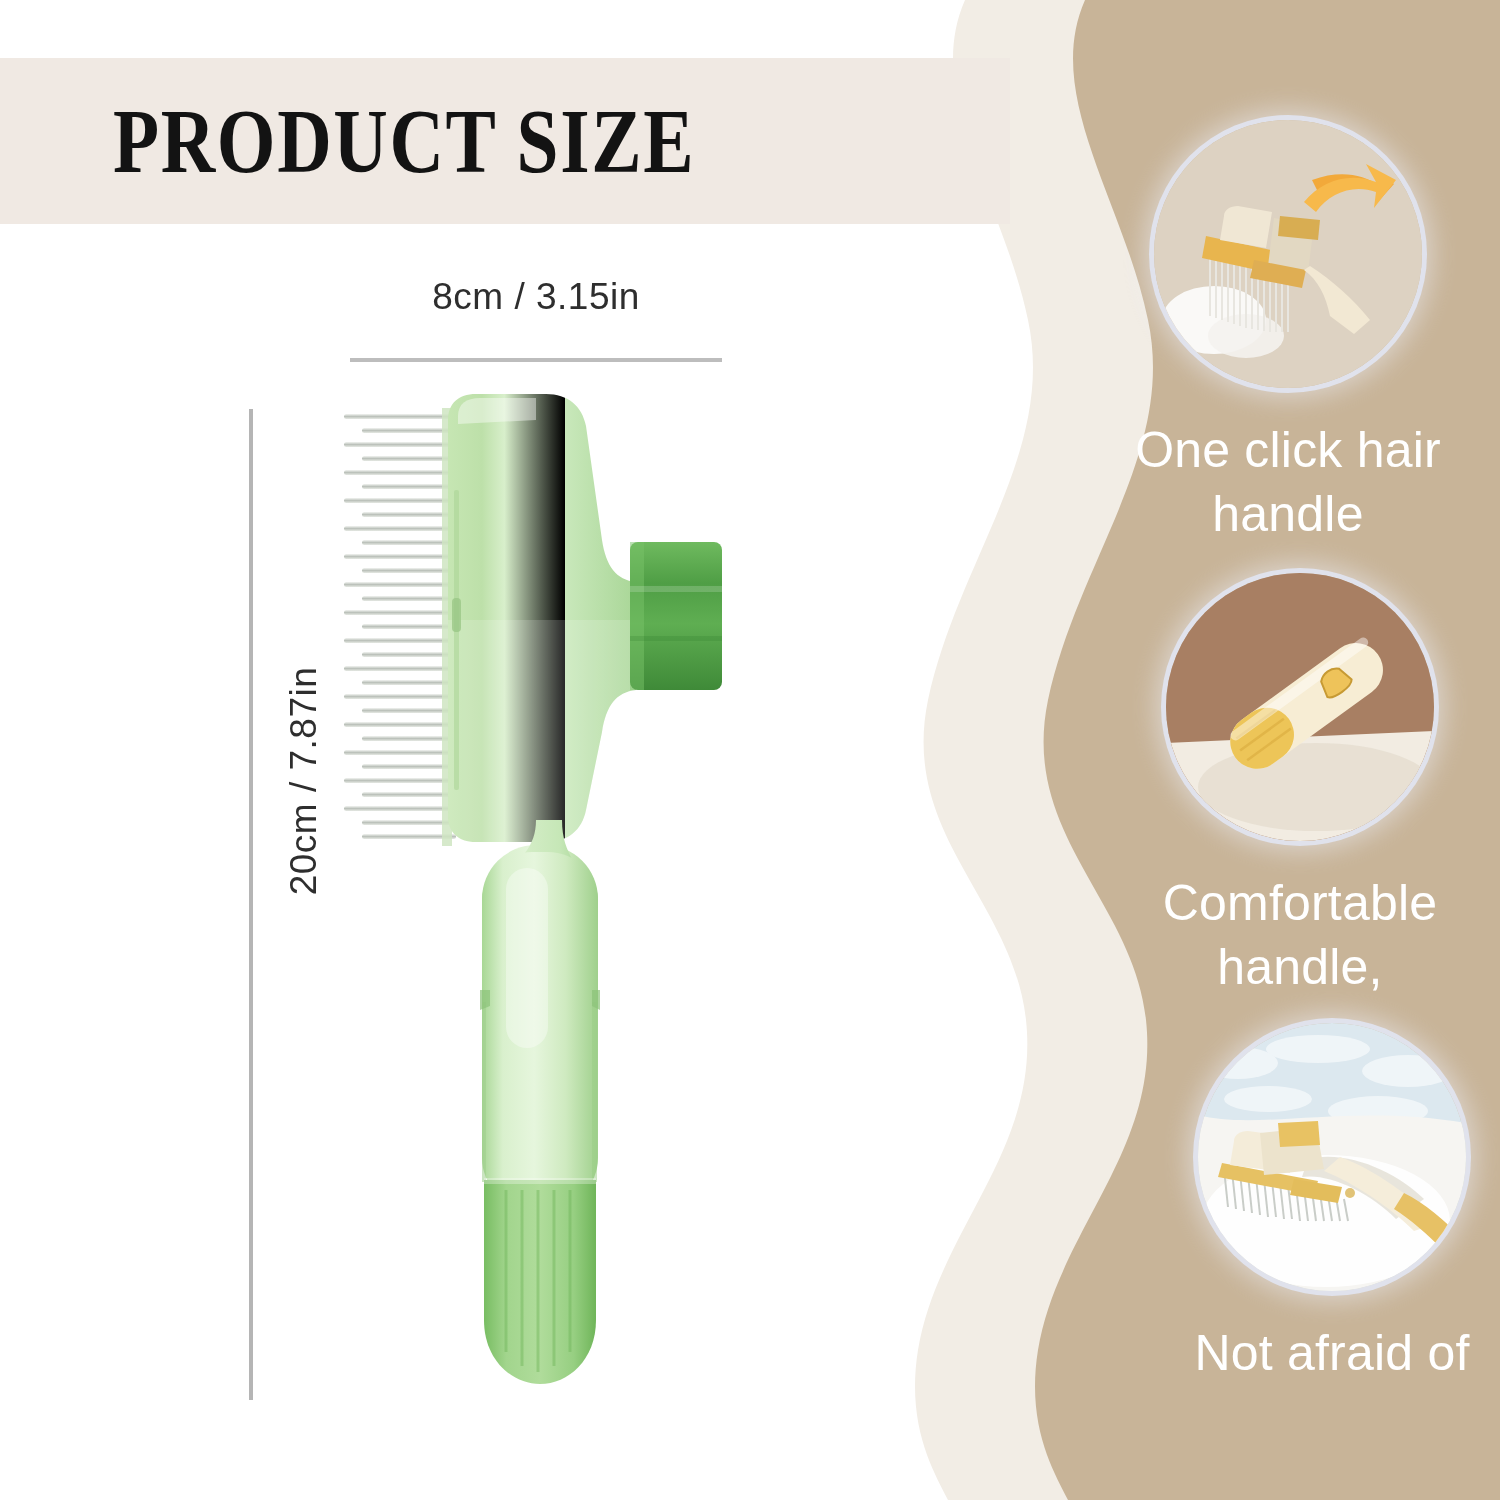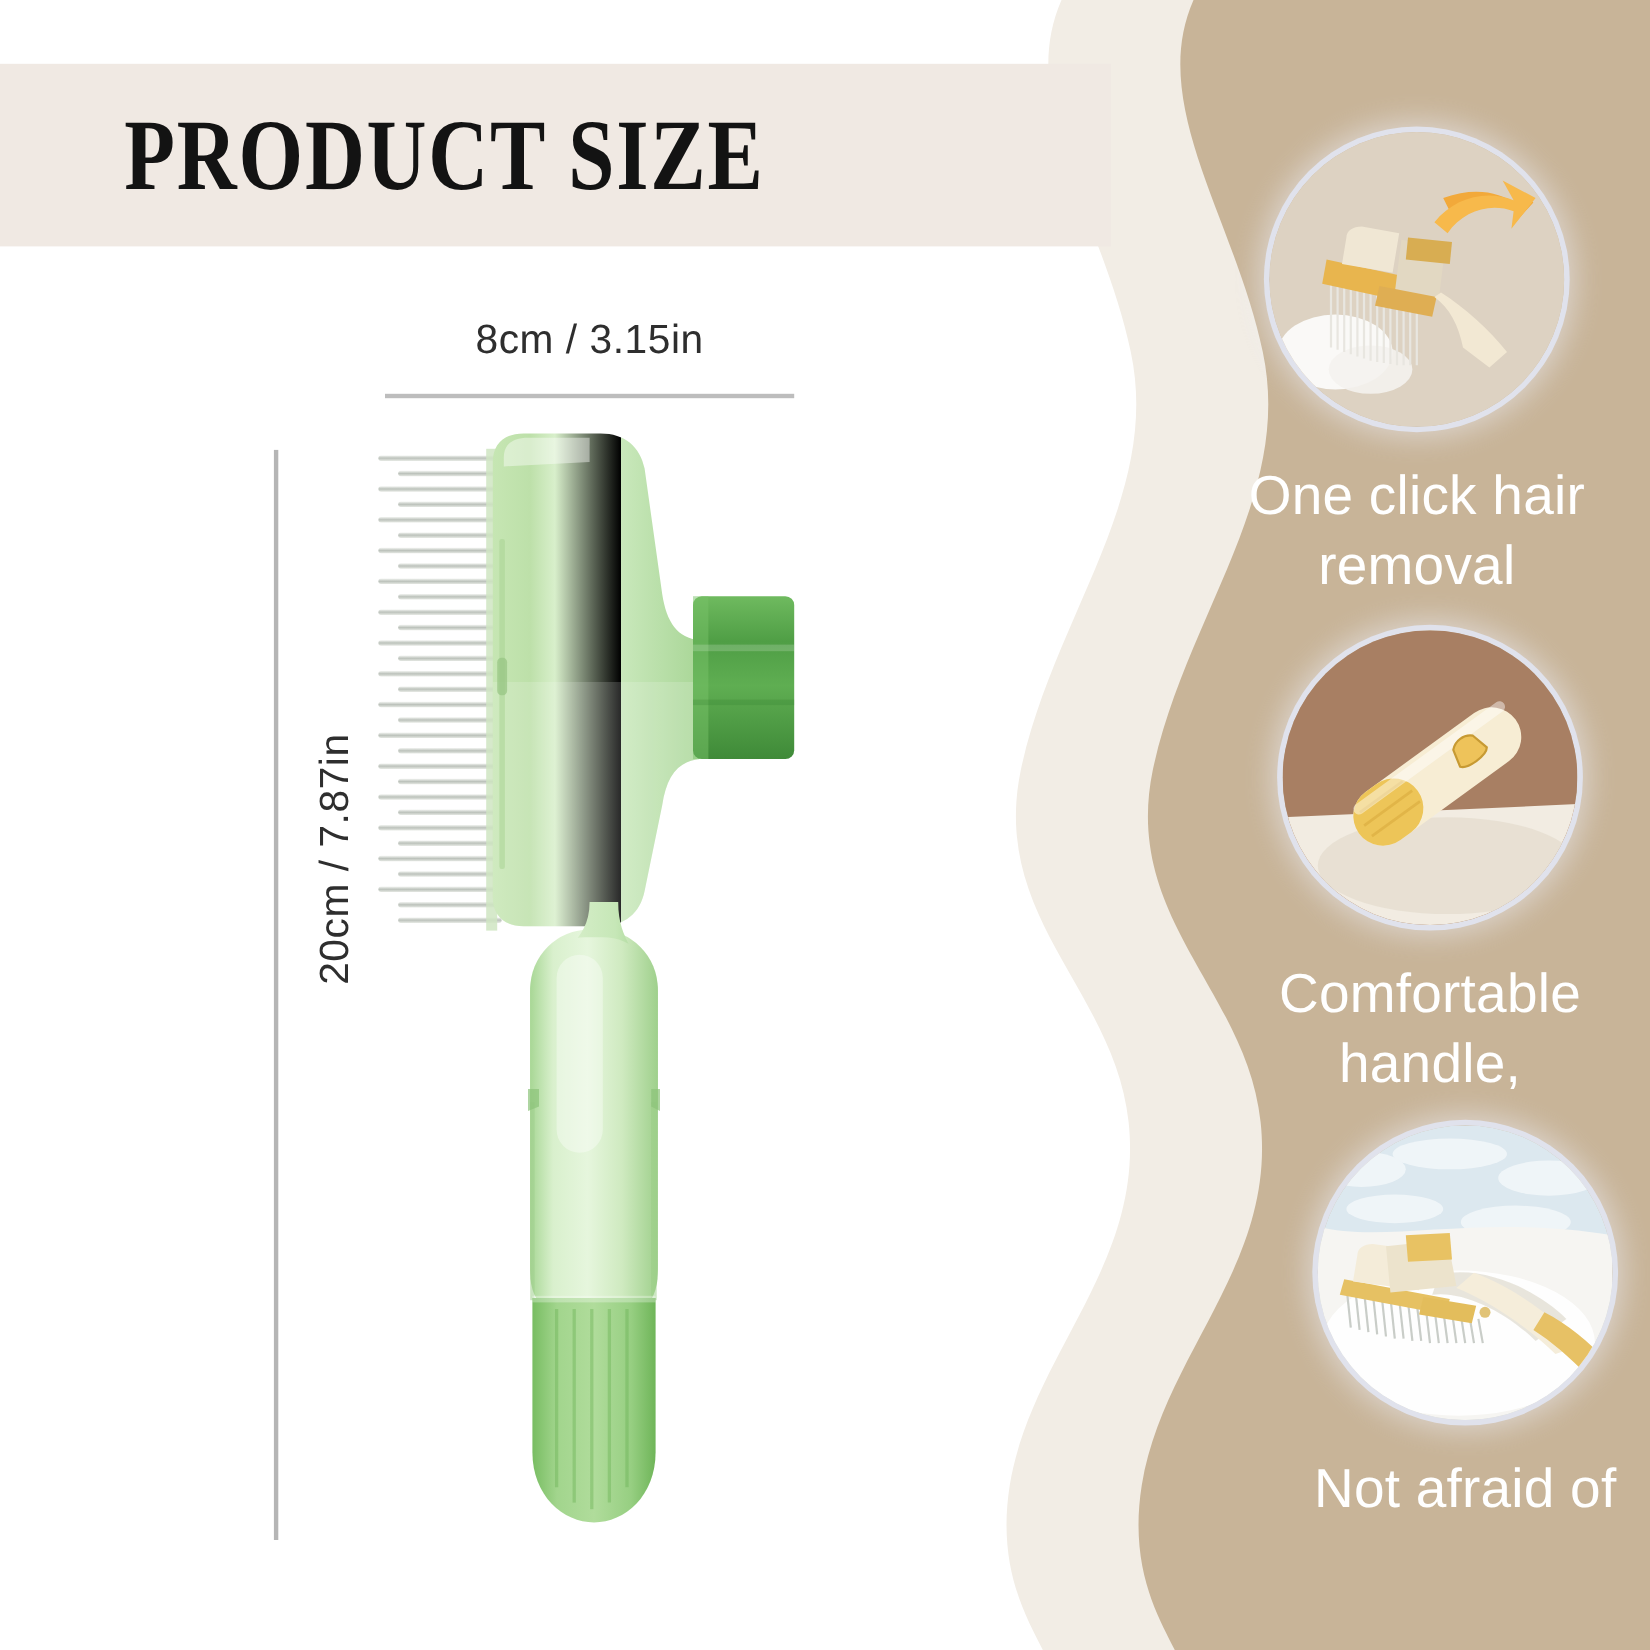--- a/index.html
+++ b/index.html
@@ -35,21 +35,21 @@
     line-height:1;
     transform:scaleX(0.82);
     transform-origin:left center;
     white-space:nowrap;
     z-index:4;
   }
 
   
   .measure-h-label{
     position:absolute;
-    left:350px; top:288px;
+    left:350px; top:276px;
     width:372px;
     text-align:center;
     font-size:37px;
     color:#2e2e2e;
     letter-spacing:0.5px;
     z-index:4;
   }
   .measure-h-line{
     position:absolute;
     left:350px; top:358px;
@@ -335,21 +335,21 @@
         <path d="M150,150 C164,160 172,176 176,196 L200,214 L216,200
                  C200,180 178,160 156,146 Z" fill="#f2e8d3"></path>
         <path d="M158,60 C186,50 208,54 226,66 L218,48 L240,64 L222,84 L224,70
                  C206,60 184,58 164,72 Z" fill="#f2a93a"></path>
         <path d="M150,82 C168,60 196,52 222,62 L212,44 L242,60 L220,88 L222,72
                  C200,64 176,72 162,92 Z" fill="#f7b94b"></path>
       </svg>
     </div>
     <div class="feature-caption">
       <span>One click hair</span><br>
-      <span>removal</span>
+      <span>handle</span>
     </div>
   </div>
 
   <div class="feature" id="feature-2">
     <div class="feature-circle">
       <svg viewBox="0 0 268 268">
         <rect width="268" height="268" fill="#a87f63"></rect>
         <path d="M0,170 L268,158 L268,268 L0,268 Z" fill="#f2ece2"></path>
         <ellipse cx="150" cy="214" rx="118" ry="44" fill="#e5ddd0" opacity="0.8"></ellipse>
         <g transform="rotate(-36 134 134)">

